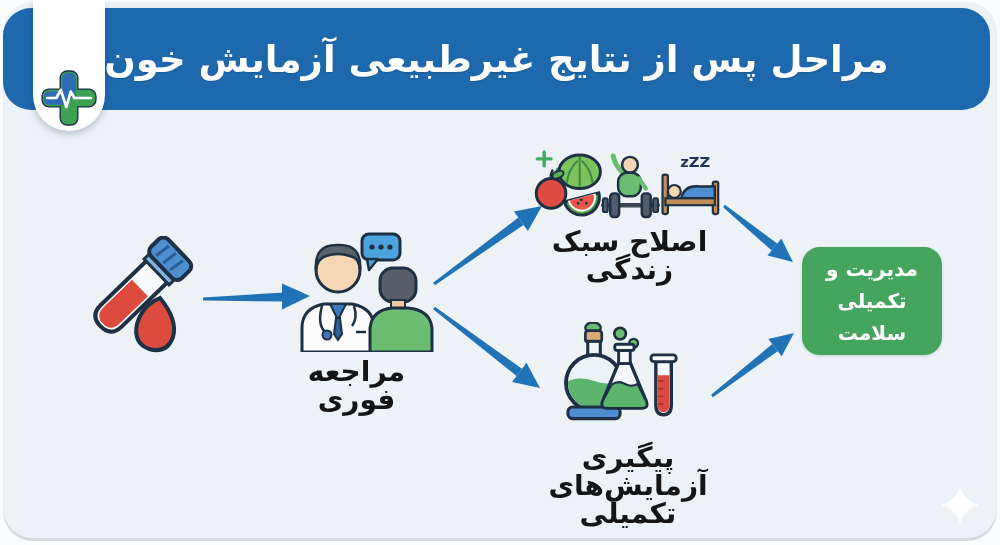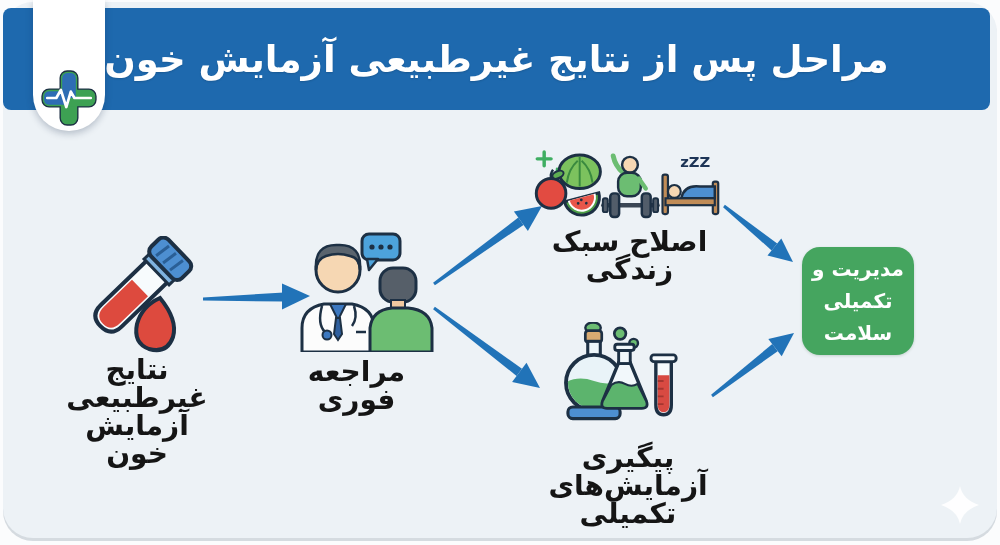--- a/index.html
+++ b/index.html
@@ -5,38 +5,38 @@
   * { margin:0; padding:0; box-sizing:border-box; }
   html,body { width:1000px; height:545px; background:#fbfcfd; overflow:hidden;
               font-family:"DejaVu Sans", sans-serif; }
   .stage { position:relative; width:1000px; height:545px; }
 
   .card { position:absolute; left:3px; right:3px; top:2px; bottom:7px;
           background:#edf2f6; border-radius:30px;
           box-shadow:0 3px 0 rgba(175,185,196,.5); }
 
   .header { position:absolute; left:3px; right:10px; top:8px; height:102px;
-            background:#1e69ae; border-radius:8px;
+            background:#1e69ae; border-radius:28px;
             display:flex; align-items:center; justify-content:center; }
   .title { color:#ffffff; font-size:37px; font-weight:bold; direction:rtl;
            text-shadow:0 1px 2px rgba(0,0,0,.15); white-space:nowrap; }
 
   .logo-tab { position:absolute; left:33px; top:0; width:72px; height:131px;
               background:#ffffff; border-radius:0 0 36px 36px;
               box-shadow:0 3px 7px rgba(20,40,70,.25); }
   .logo-tab svg { position:absolute; left:7px; top:67px; }
 
   .arrows { position:absolute; left:0; top:0; pointer-events:none; }
 
   .node-icon { position:absolute; }
 
   .label { position:absolute; direction:rtl; text-align:center; color:#151515;
            font-weight:bold; font-size:28px; line-height:28px; }
 
-  .outcome { position:absolute; left:802px; top:247px; width:112px; height:108px;
+  .outcome { position:absolute; left:802px; top:247px; width:140px; height:108px;
              background:#45a55f; border-radius:18px; direction:rtl;
              display:flex; flex-direction:column; align-items:center; justify-content:center;
              color:#ffffff; font-weight:bold; font-size:20px; line-height:32px;
              box-shadow:0 1px 3px rgba(30,80,50,.2); }
 
   .sparkle { position:absolute; left:941px; top:486px; }
 </style>
 </head>
 <body>
 
@@ -88,24 +88,20 @@
   <svg class="node-icon" style="left:86px; top:236px;" width="108" height="124" viewBox="0 0 108 124">
     <g transform="rotate(46 54 52)">
       <path d="M39,16 L69,16 L69,92 Q69,107 54,107 Q39,107 39,92 Z" fill="#f7fbfd" stroke="#1d3044" stroke-width="4"></path>
       <path d="M42.5,52 L65.5,52 L65.5,91 Q65.5,103.5 54,103.5 Q42.5,103.5 42.5,91 Z" fill="#dd4a3e"></path>
       <rect x="36" y="20" width="36" height="9" fill="#7fb3e0" stroke="#1d3044" stroke-width="3"></rect>
       <rect x="32" y="-2" width="44" height="24" rx="7" fill="#4d8fd1" stroke="#1d3044" stroke-width="4"></rect>
       <path d="M44,2 L42,18 M54,2 L52,18 M64,2 L62,18" stroke="#2a5f96" stroke-width="3" fill="none"></path>
     </g>
     <path d="M74,62 Q56,70 51,88 Q47,107 63,113 Q81,118 87,101 Q92,84 74,62 Z" fill="#dd4a3e" stroke="#1d3044" stroke-width="4"></path>
   </svg>
-  <div class="label" style="left:52px; top:356px; width:170px;">
-    <div>نتایج غیرطبیعی</div>
-    <div>آزمایش خون</div>
-  </div>
 
   <svg class="node-icon" style="left:292px; top:230px;" width="150" height="122" viewBox="0 0 150 122">
     <rect x="70" y="4" width="38" height="26" rx="7" fill="#4da3dc" stroke="#1d3044" stroke-width="3"></rect>
     <path d="M75,29 L86,29 L77,40 Z" fill="#4da3dc" stroke="#1d3044" stroke-width="2.5" stroke-linejoin="round"></path>
     <circle cx="80" cy="17" r="2.6" fill="#1d3044"></circle>
       <circle cx="89" cy="17" r="2.6" fill="#1d3044"></circle>
       <circle cx="98" cy="17" r="2.6" fill="#1d3044"></circle>
     <circle cx="46" cy="40" r="22" fill="#f6d7b3" stroke="#1d3044" stroke-width="3"></circle>
     <path d="M24,40 Q22,14 46,15 Q70,14 68,40 Q68,28 58,26 Q46,22 34,26 Q25,29 24,40 Z" fill="#5a646e" stroke="#1d3044" stroke-width="2.5"></path>
     <path d="M10,122 L10,98 Q10,78 32,74 L60,74 Q82,78 82,98 L82,122 Z" fill="#fcfcfc" stroke="#1d3044" stroke-width="3"></path>

